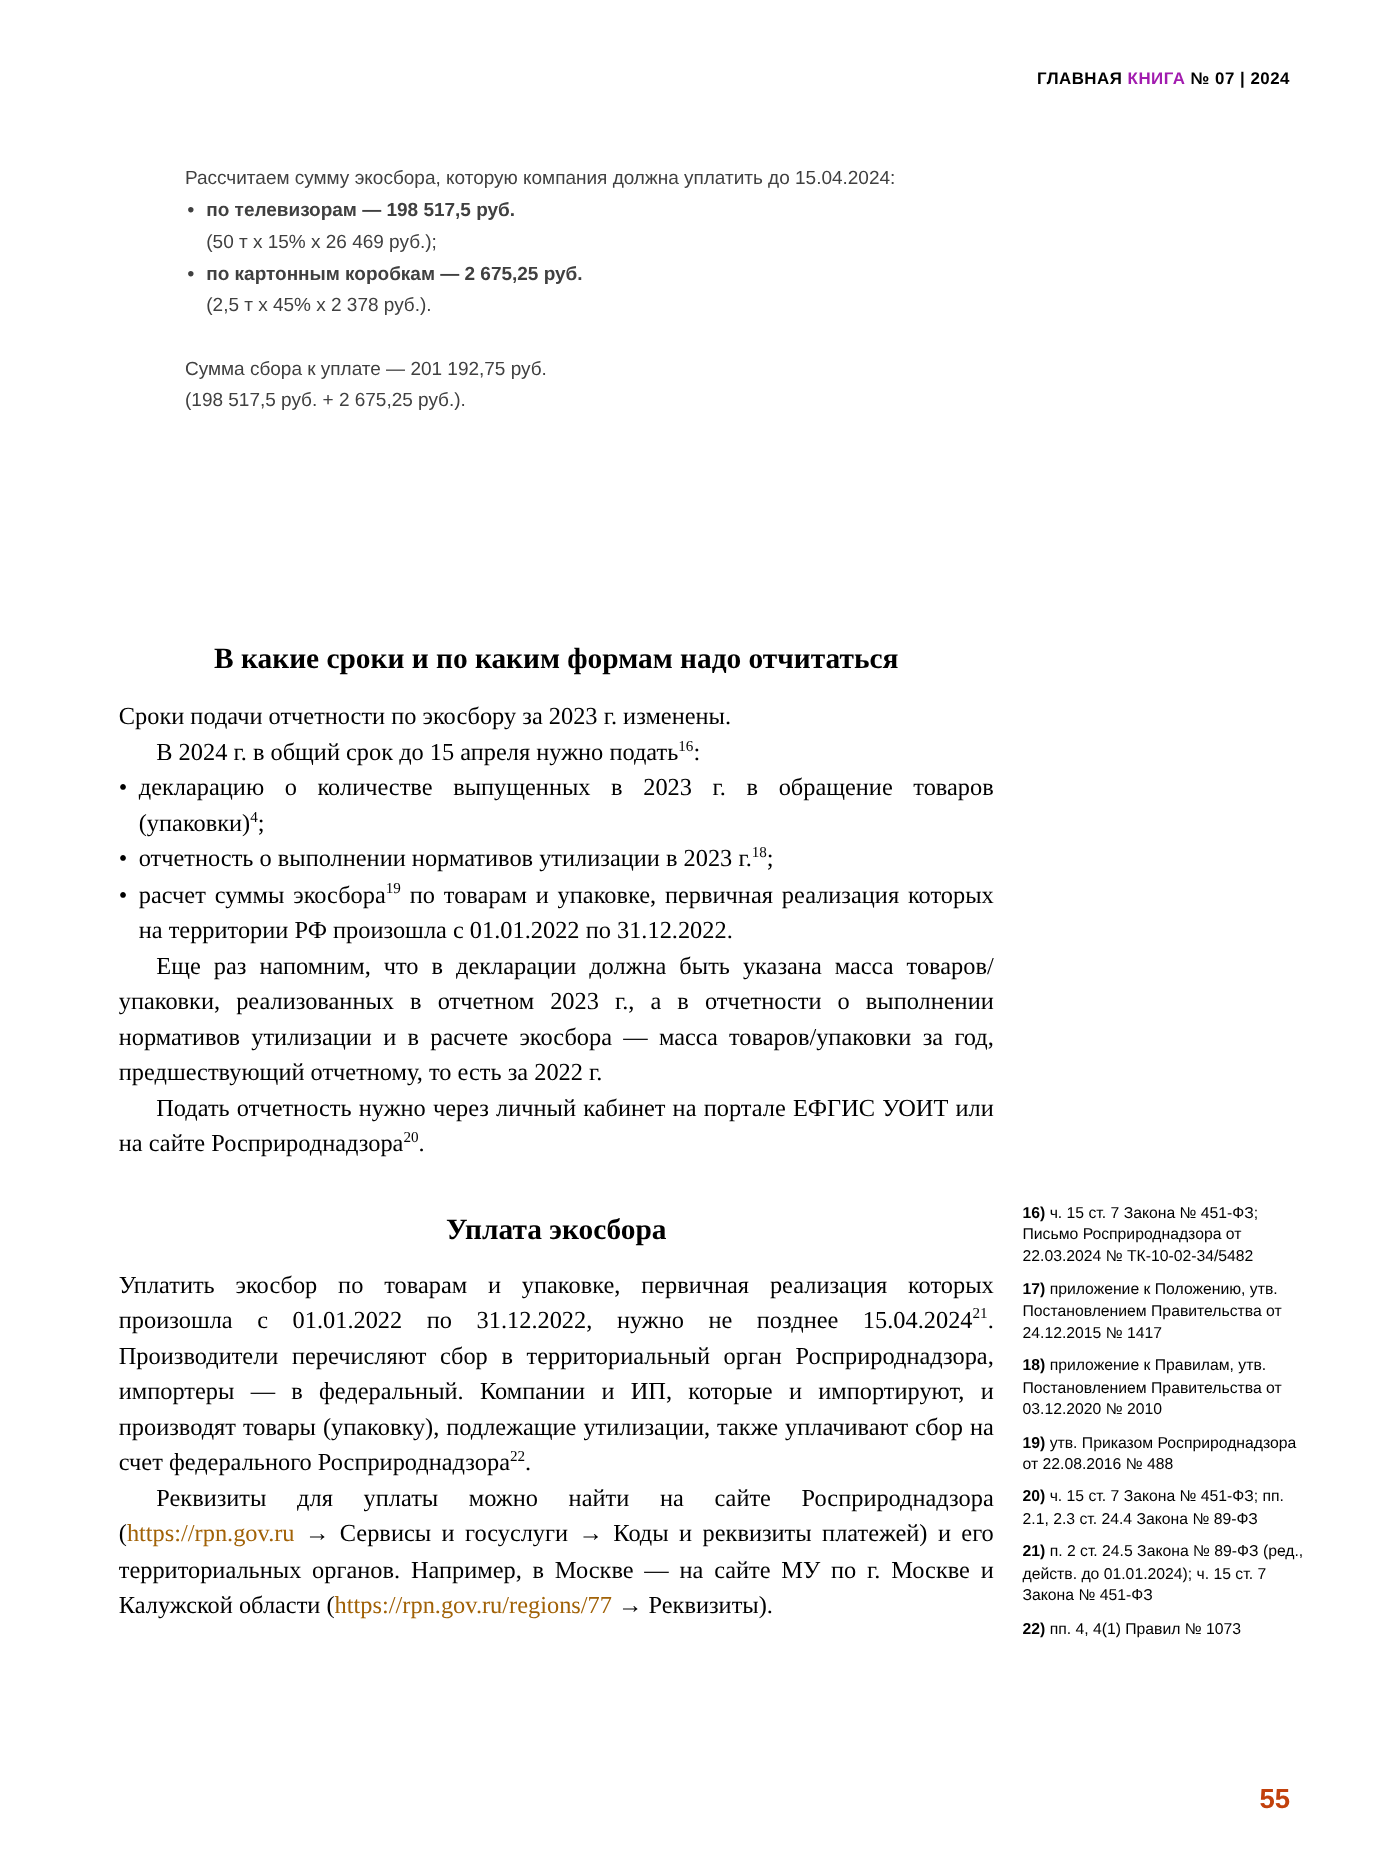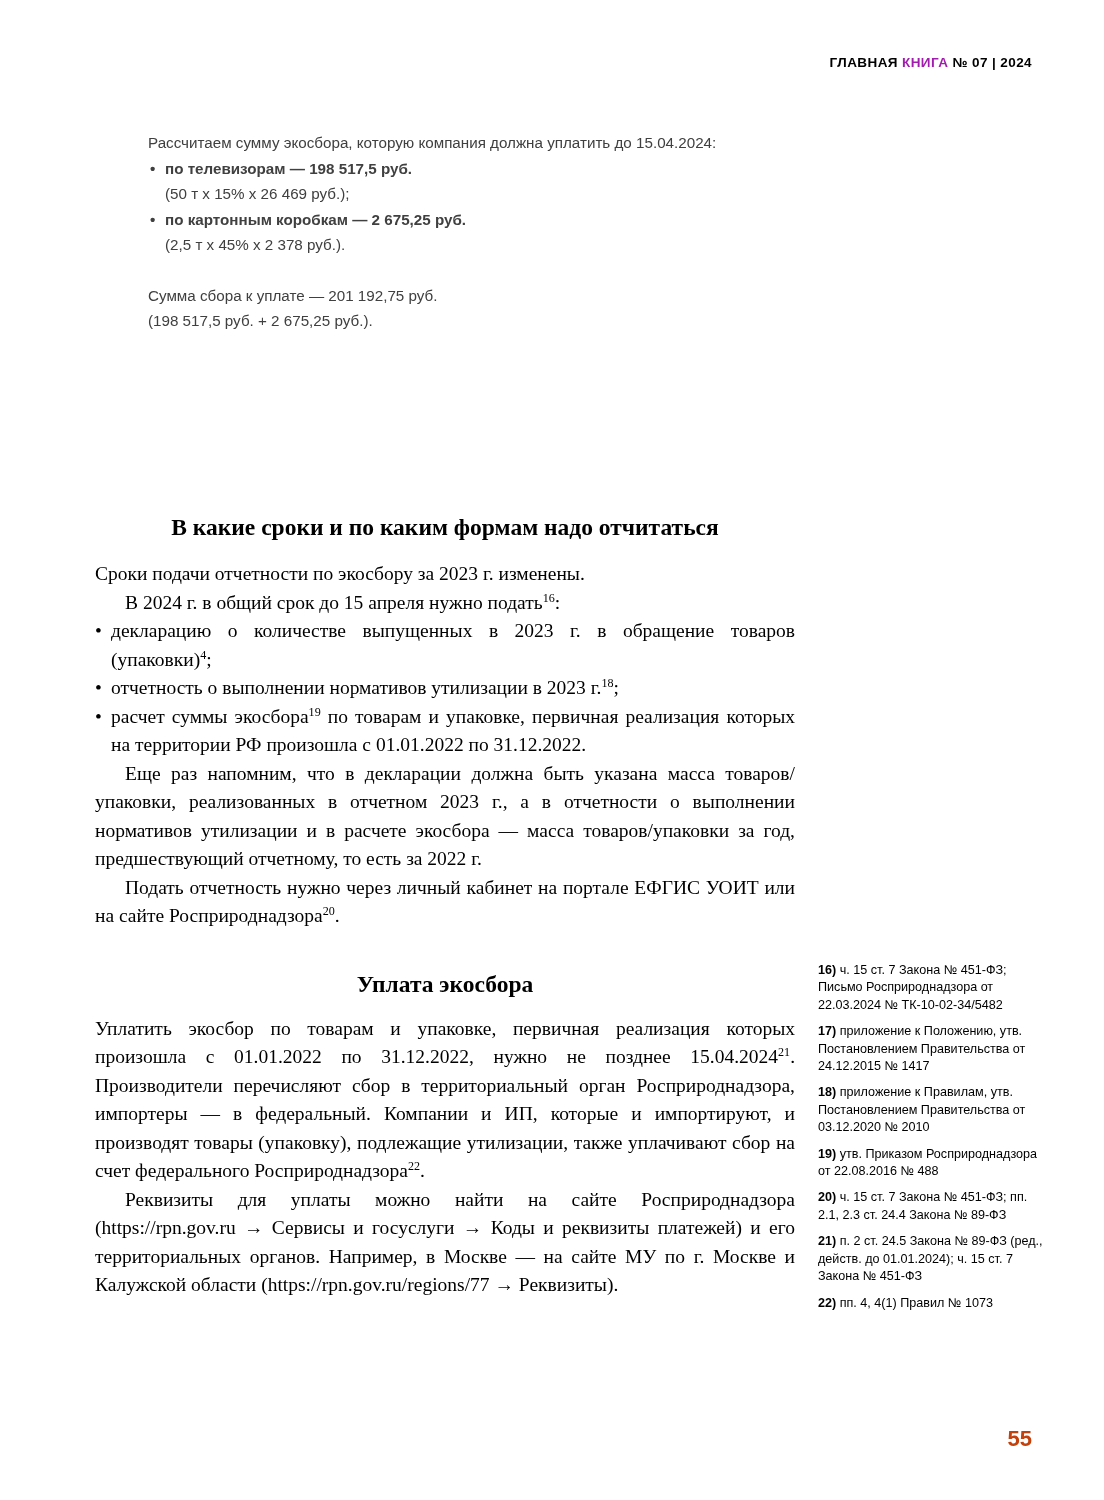--- a/index.html
+++ b/index.html
@@ -111,21 +111,21 @@
     position: absolute;
     left: 0;
     top: 0;
   }
   sup {
     font-size: 0.62em;
     vertical-align: super;
     line-height: 0;
   }
   .link {
-    color: #000000;
+    color: #a16207;
   }
 
   
   .notes {
     position: absolute;
     left: 818px;
     top: 962px;
     width: 225px;
     font-family: "Liberation Sans", sans-serif;
     font-size: 12.6px;

